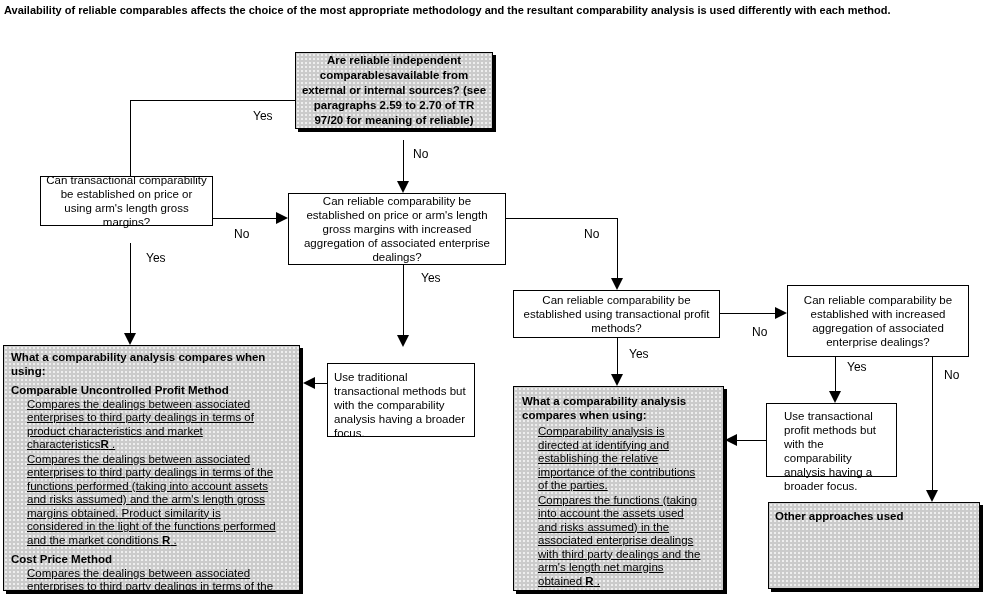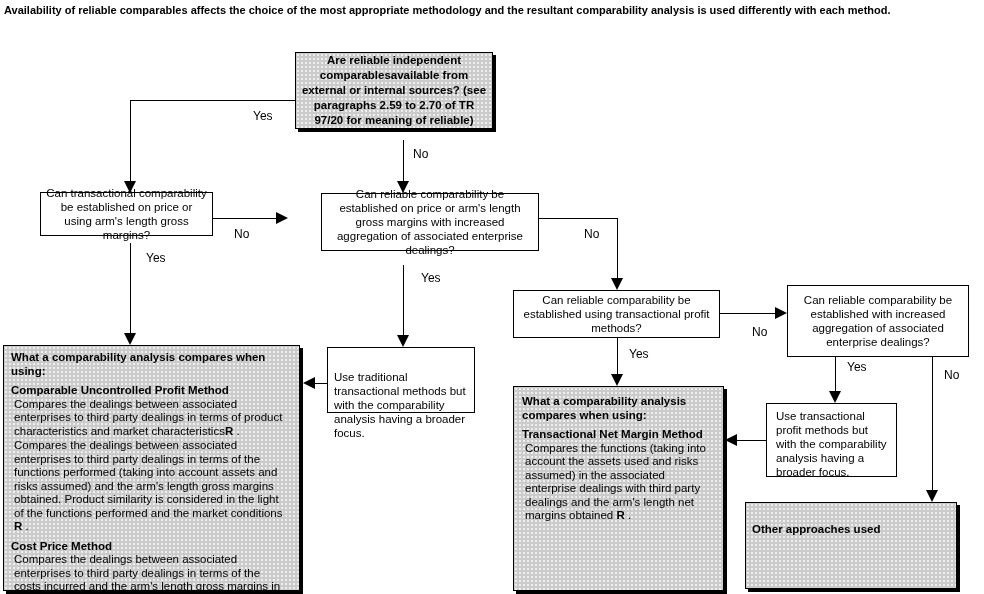--- a/index.html
+++ b/index.html
@@ -21,21 +21,21 @@
        font-size:11.5px;line-height:14px;}
   .q{display:flex;align-items:center;justify-content:center;text-align:center;padding:2px 5px;}
   .gray{background-color:#cbcbcb;
         background-image:radial-gradient(circle,#eeeeee 1px,rgba(255,255,255,0) 1.35px);
         background-size:4px 4px;
         box-shadow:3px 3px 0 #000;}
   .bold{font-weight:bold;}
   .panel{line-height:13.5px;padding:3px 7px;font-size:11.5px;}
   .panel .ptitle{font-weight:bold;margin:2px 0 3px;}
   .panel .mname{font-weight:bold;margin:6px 0 0;}
-  .panel p{margin:0 3px 1px;}
+  .panel p{margin:0 16px 1px;text-decoration:underline;}
   .lbl{position:absolute;font-size:12px;line-height:13px;}
   .note{position:absolute;left:332px;top:492px;width:164px;font-size:11.5px;
         line-height:14px;font-style:italic;}
   .note b{margin-right:9px;}
 </style>
 </head>
 <body>
 
 <div class="canvas">
 
@@ -85,45 +85,45 @@
   <span class="lbl" style="left:146px;top:252px;">Yes</span>
   <span class="lbl" style="left:421px;top:272px;">Yes</span>
   <span class="lbl" style="left:584px;top:228px;">No</span>
   <span class="lbl" style="left:629px;top:348px;">Yes</span>
   <span class="lbl" style="left:752px;top:326px;">No</span>
   <span class="lbl" style="left:847px;top:361px;">Yes</span>
   <span class="lbl" style="left:944px;top:369px;">No</span>
 
   <div class="box q gray bold" style="left:295px;top:52px;width:198px;height:77px;line-height:15px;">Are reliable independent comparablesavailable from external or internal sources? (see paragraphs 2.59 to 2.70 of TR 97/20 for meaning of reliable)</div>
 
-  <div class="box q" style="left:40px;top:192px;width:173px;height:44px;">Can transactional comparability be established on price or using arm's length gross margins?</div>
+  <div class="box q" style="left:40px;top:176px;width:173px;height:50px;">Can transactional comparability be established on price or using arm's length gross margins?</div>
 
-  <div class="box q" style="left:288px;top:193px;width:218px;height:58px;margin-left:33px;">Can reliable comparability be established on price or arm's length gross margins with increased aggregation of associated enterprise dealings?</div>
+  <div class="box q" style="left:288px;top:193px;width:218px;height:72px;">Can reliable comparability be established on price or arm's length gross margins with increased aggregation of associated enterprise dealings?</div>
 
   <div class="box q" style="left:787px;top:285px;width:182px;height:72px;">Can reliable comparability be established with increased aggregation of associated enterprise dealings?</div>
 
   <div class="box q" style="left:513px;top:290px;width:207px;height:48px;">Can reliable comparability be established using transactional profit methods?</div>
 
-  <div class="box" style="left:327px;top:347px;width:148px;height:66px;padding:22px 6px;">Use traditional transactional methods but with the comparability analysis having  a broader focus.</div>
+  <div class="box" style="left:327px;top:363px;width:148px;height:74px;padding:6px 6px;">Use traditional transactional methods but with the comparability analysis having  a broader focus.</div>
 
-  <div class="box" style="left:766px;top:403px;width:131px;height:74px;padding:5px 9px;">Use transactional profit methods but with the comparability analysis having a broader focus.</div>
+  <div class="box" style="left:766px;top:403px;width:131px;height:74px;padding:5px 17px;">Use transactional profit methods but with the comparability analysis having a broader focus.</div>
 
   <div class="box gray panel" style="left:3px;top:345px;width:297px;height:246px;">
     <div class="ptitle">What a comparability analysis compares when using:</div>
     <div class="mname">Comparable Uncontrolled Profit Method</div>
     <p><span>Compares the dealings between associated enterprises to third party dealings in terms of product characteristics and market characteristics</span><b>R</b><span> .</span></p>
     <p><span>Compares the dealings between associated enterprises to third party dealings in terms of the functions performed (taking into account assets and risks assumed) and the arm's length gross margins obtained.  Product similarity is considered in the light of the functions performed and the market conditions </span><b>R</b><span> .</span></p>
     <div class="mname">Cost Price Method</div>
     <p><span>Compares the dealings between associated enterprises to third party dealings in terms of the costs incurred and the arm's length gross margins in the light of the functions performed and the market conditions</span></p>
   </div>
 
   <div class="box gray panel" style="left:513px;top:386px;width:211px;height:205px;padding:6px 5px 3px 8px;">
     <div class="ptitle">What a comparability analysis compares when using:</div>
-    <div class="mname">Transactional Net Margin Method</div>
+    <p><span>Comparability analysis is directed at identifying and establishing the relative importance of the contributions of the parties.</span><b></b><span></span></p>
     <p><span>Compares the functions (taking into account the assets used and risks assumed) in the associated enterprise dealings with third party dealings and the arm's length net margins obtained </span><b>R</b><span> .</span></p>
   </div>
 
-  <div class="box gray panel" style="left:745px;top:502px;width:212px;height:87px;padding:18px 6px;">
+  <div class="box gray panel" style="left:768px;top:502px;width:212px;height:87px;padding:5px 6px;">
     <div class="ptitle" style="margin-bottom:0;">Other approaches used</div>
   </div>
 
 
 </div>
 
 </body></html>

